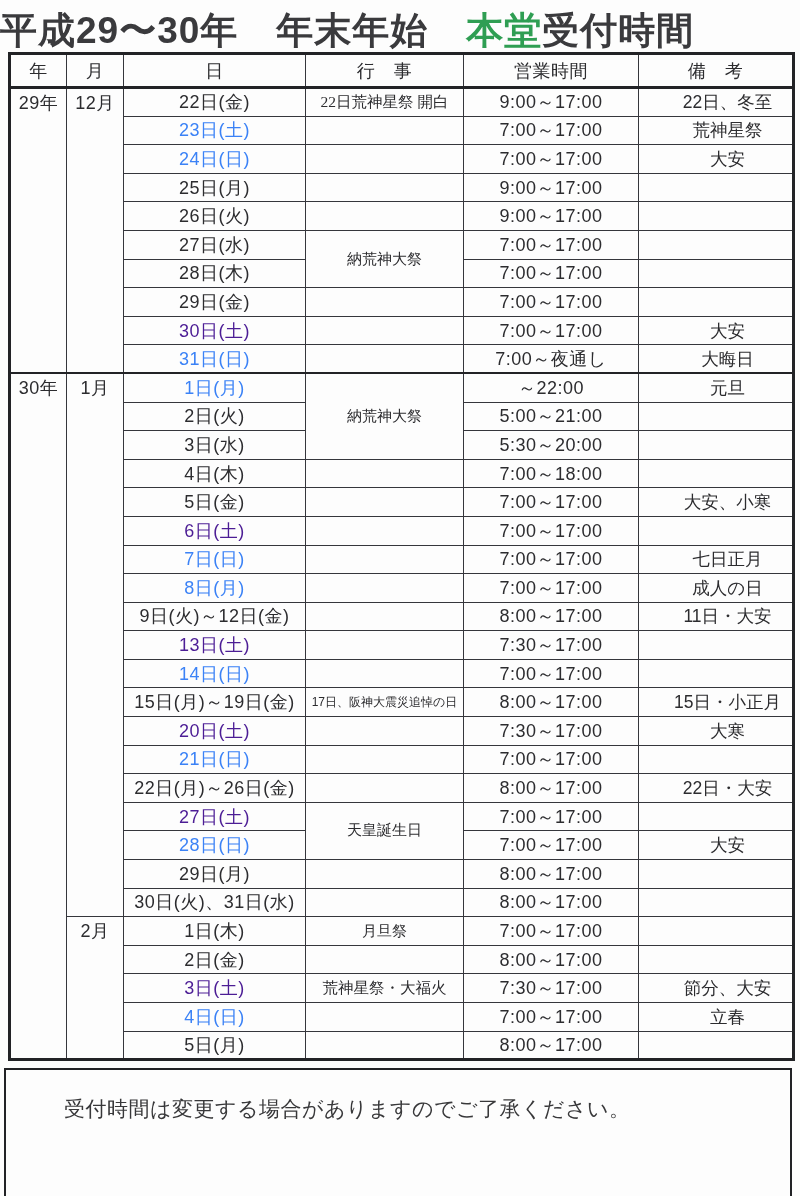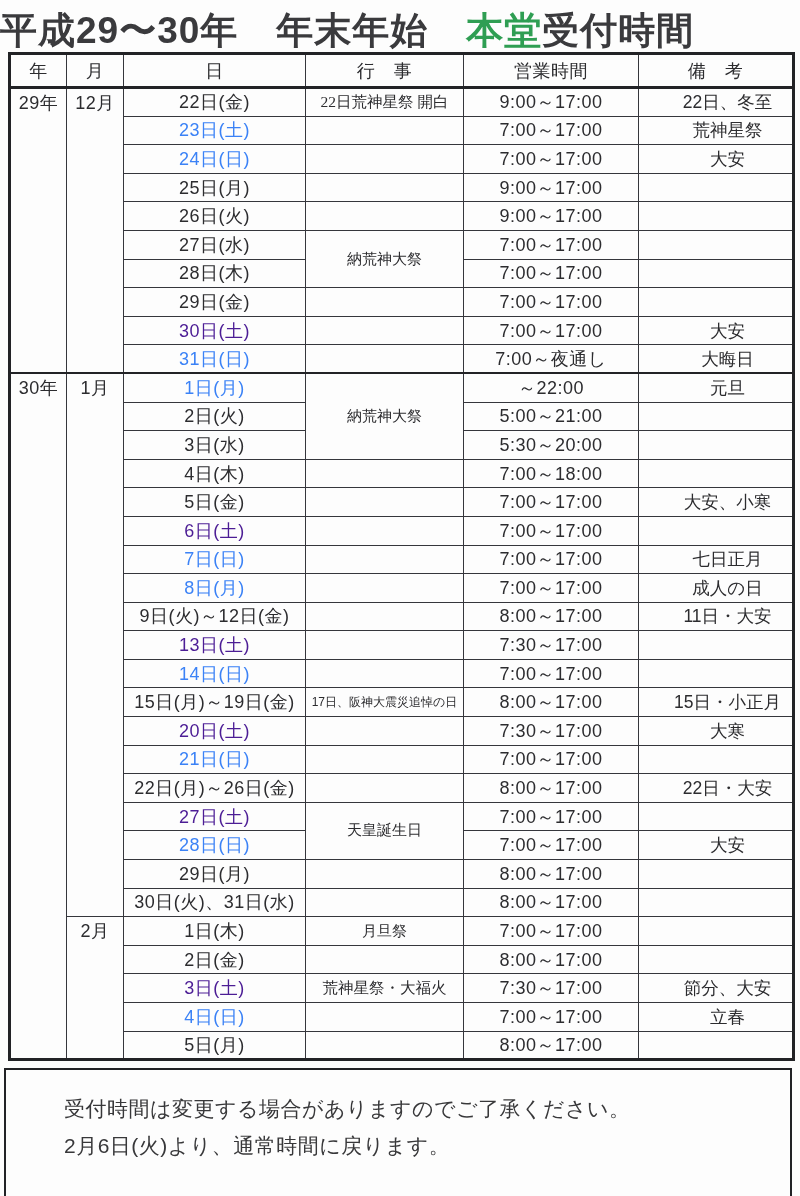--- a/index.html
+++ b/index.html
@@ -281,14 +281,13 @@
         <td data-name="day-cell">5日(月)</td>
         <td data-name="event-cell"></td>
         <td data-name="hours-cell">8:00～17:00</td>
         <td data-name="remark-cell"></td>
       </tr>
     </tbody>
 </table>
 
 <div class="footer-box" data-name="notice-box">
   <p data-name="notice-line1">受付時間は変更する場合がありますのでご了承ください。</p>
-  <p data-name="notice-line2">2月6日(火)より、通常時間に戻ります。</p>
 </div>
 
 </body></html>

